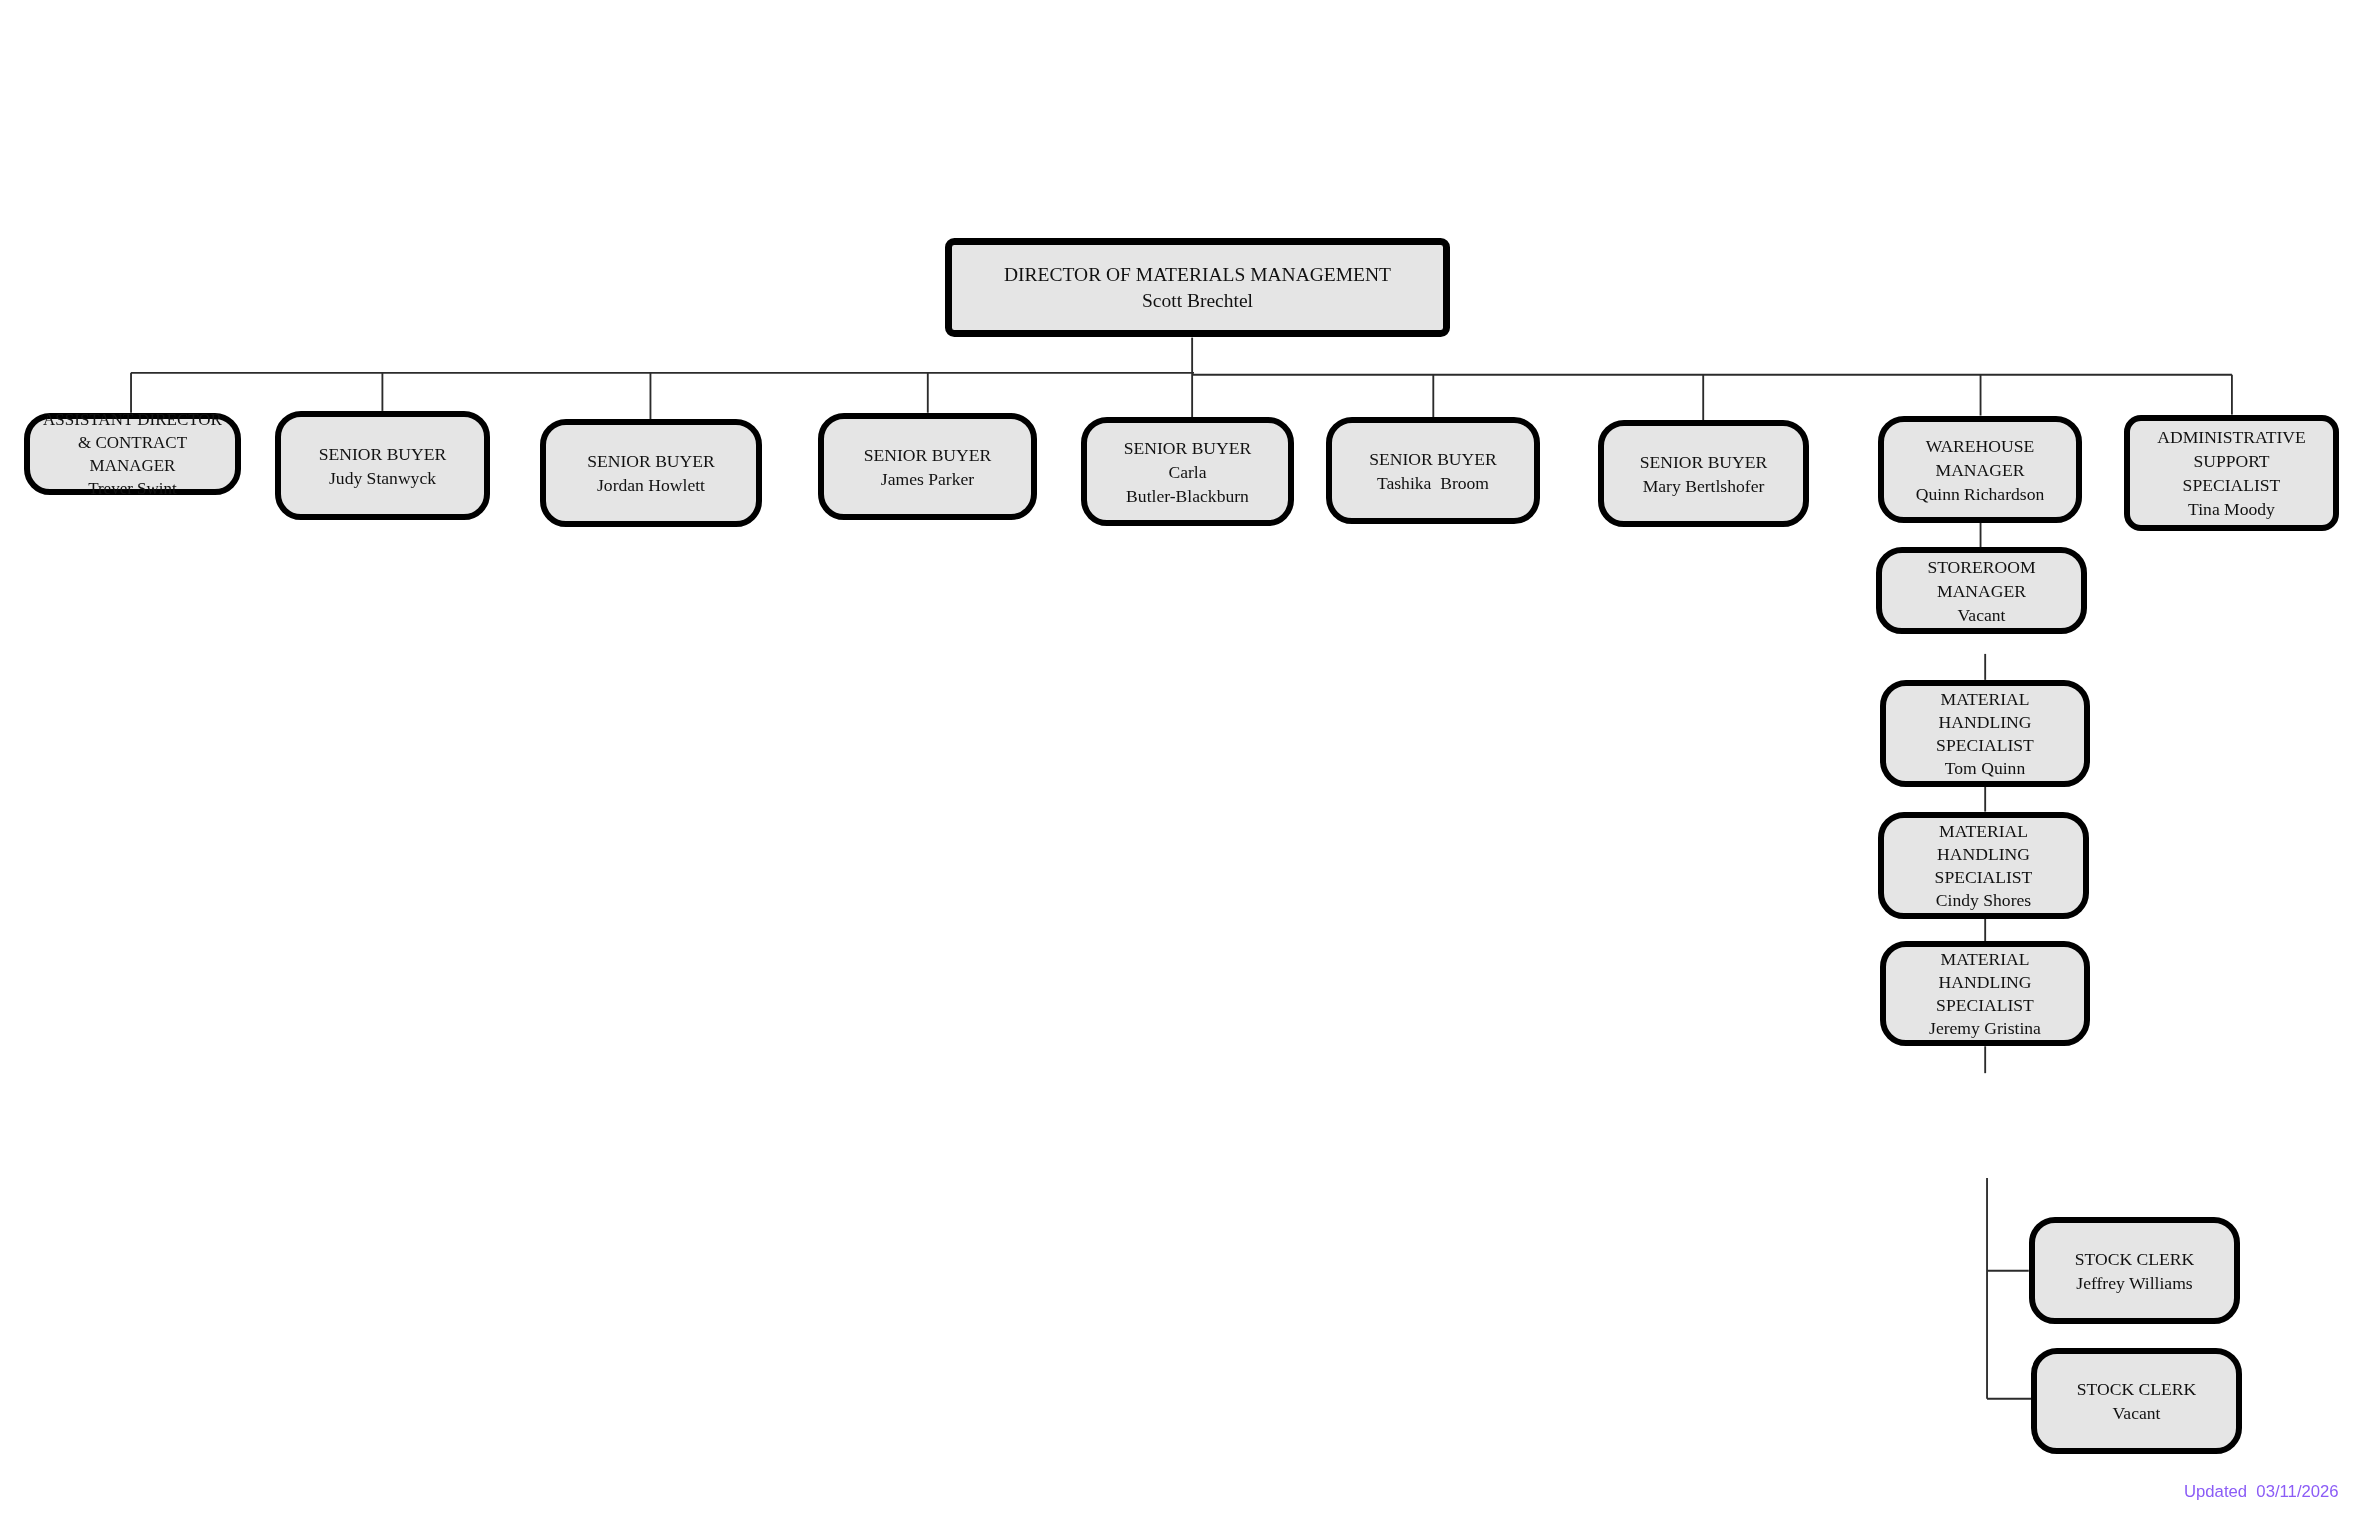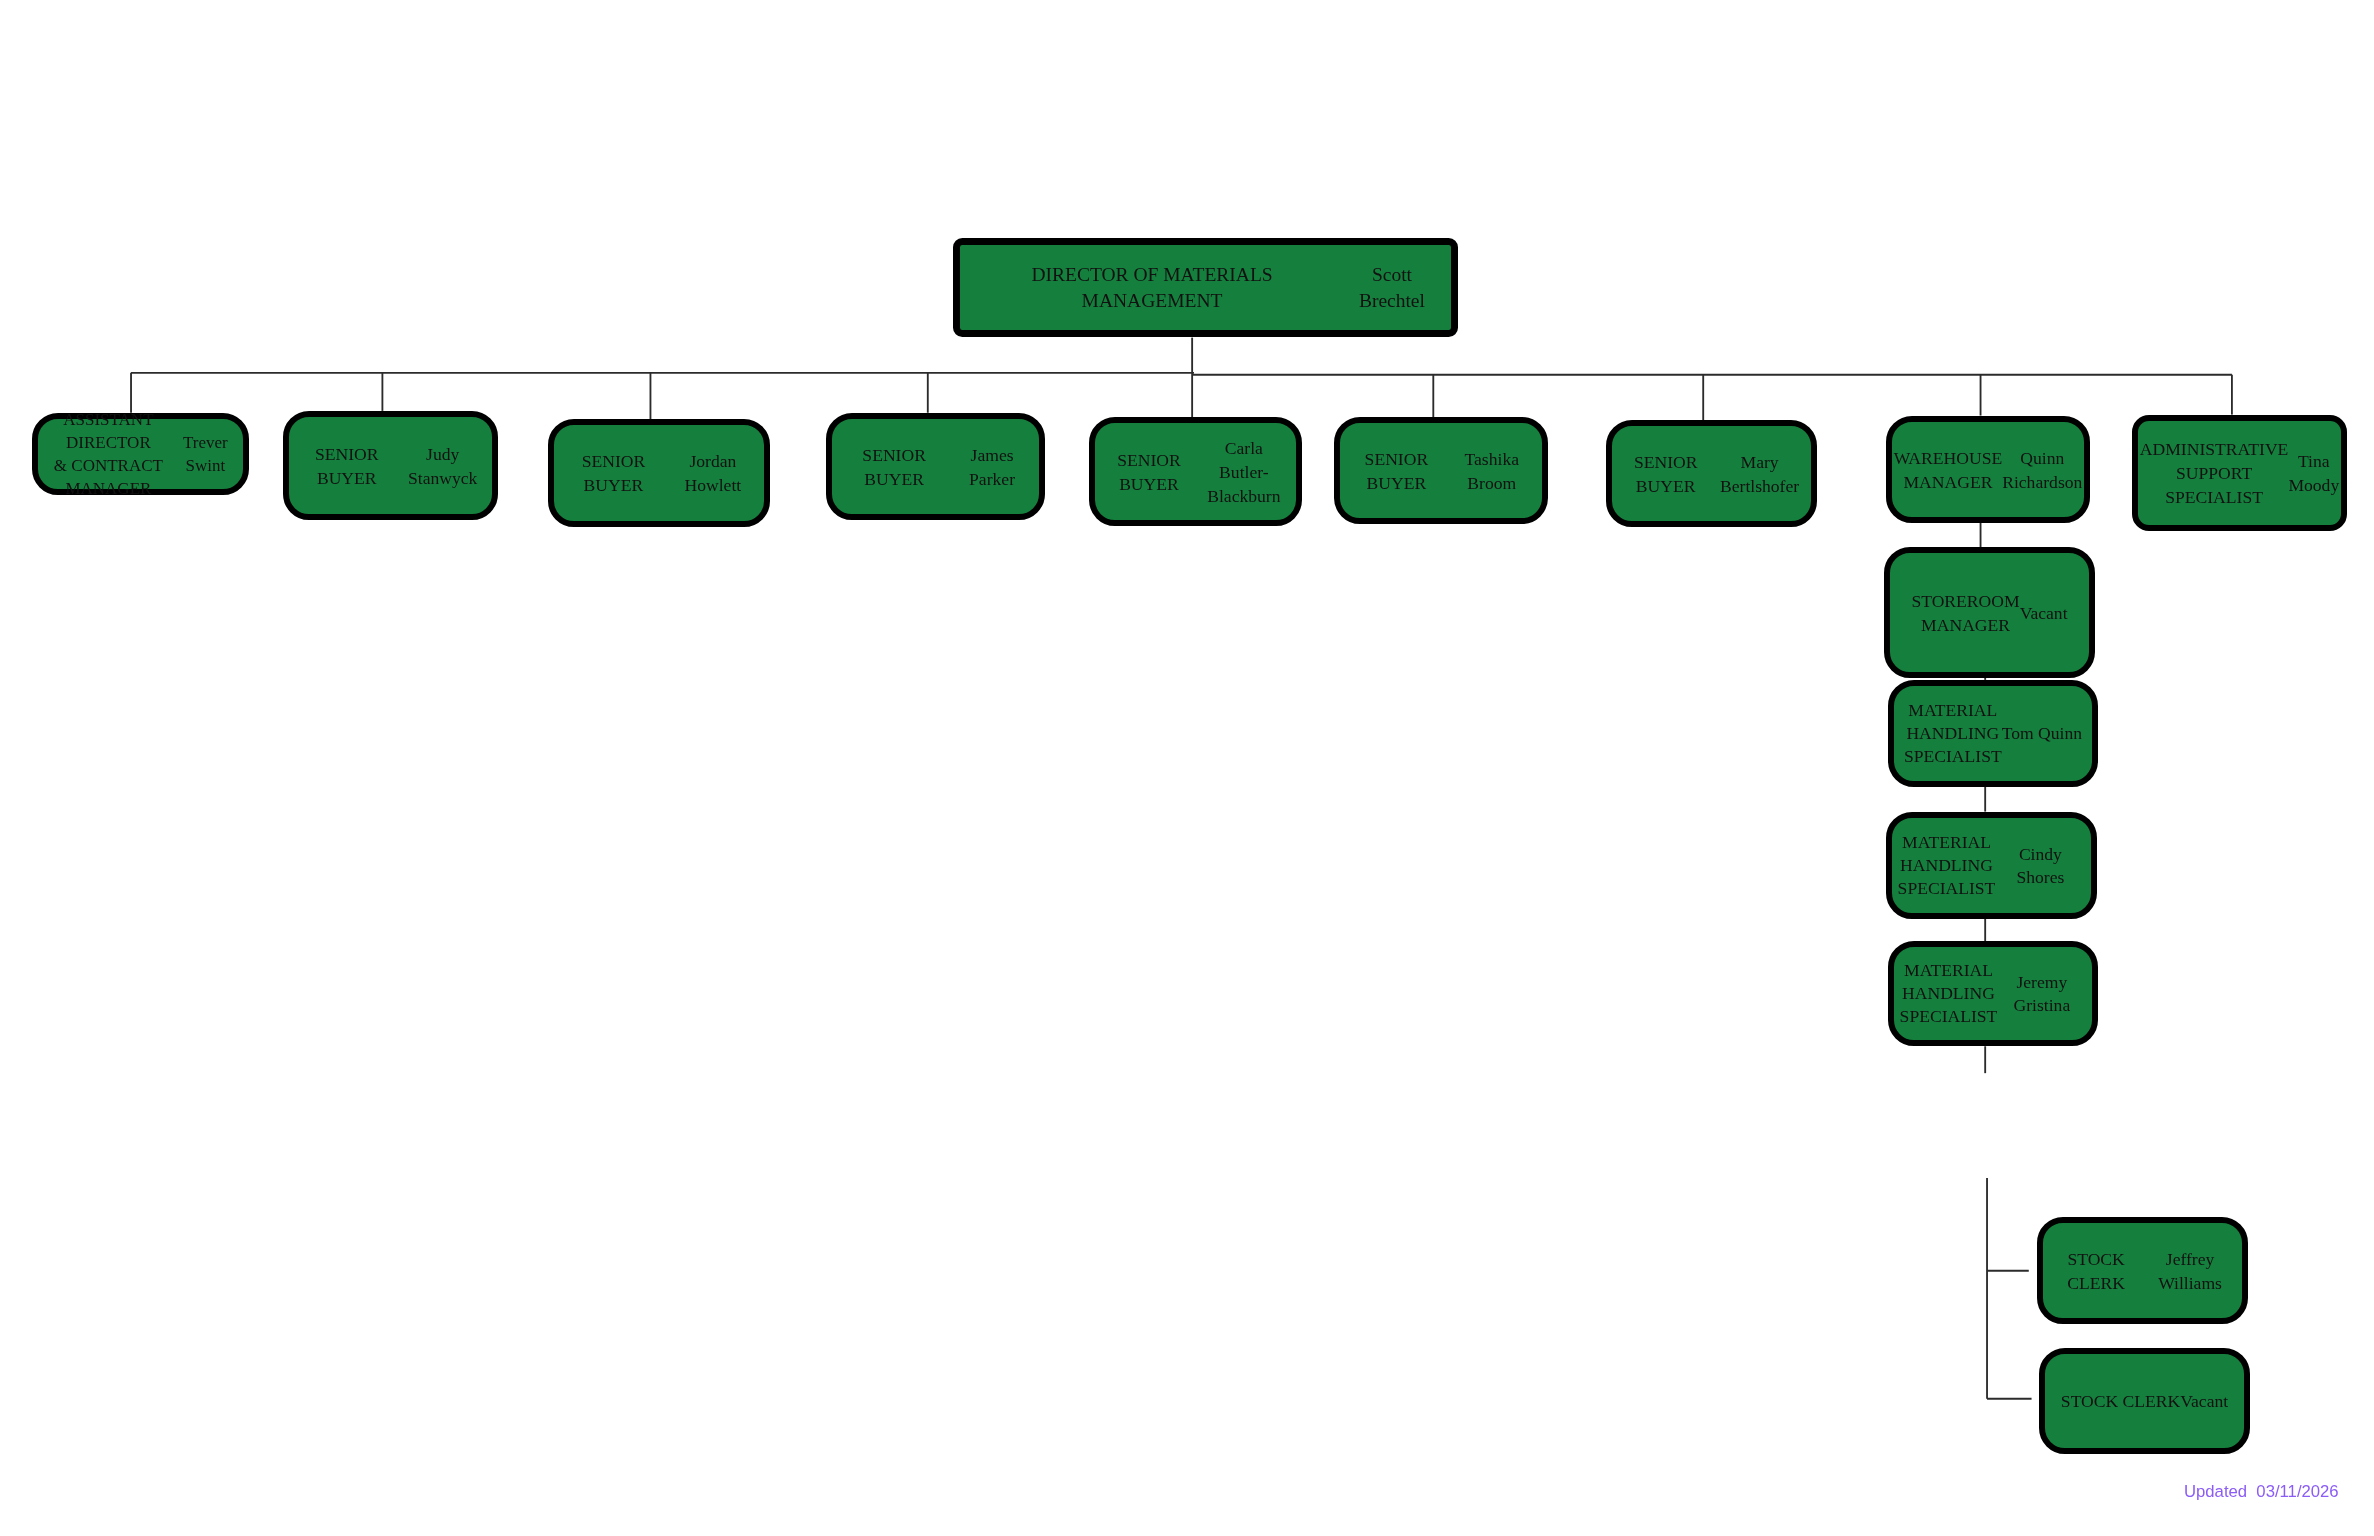--- a/index.html
+++ b/index.html
@@ -3,38 +3,38 @@
 <meta charset="utf-8">
 <style>
   html,body{margin:0;padding:0;background:#ffffff;}
   #page{position:relative;width:2375px;height:1536px;background:#ffffff;overflow:hidden;
         font-family:"Liberation Serif", serif;color:#111;}
 
   
   #connectors{position:absolute;left:0;top:0;width:2375px;height:1536px;}
 
   
-  .node{position:absolute;box-sizing:border-box;background:#15803d;border:6.5px solid #000;
-        border-radius:26px;display:flex;flex-direction:row;justify-content:center;
-        align-items:center;text-align:center;font-size:17.6px;line-height:24px;padding:1.9px 5.6px;margin-left:8px;}
+  .node{position:absolute;box-sizing:border-box;background:#e5e5e5;border:6.5px solid #000;
+        border-radius:26px;display:flex;flex-direction:column;justify-content:center;
+        align-items:center;text-align:center;font-size:17.6px;line-height:24px;padding:1.9px 5.6px;}
   .t{white-space:pre-line;font-weight:400;}
   .n{white-space:pre-wrap;font-weight:400;}
 
   .b-dir {left:945px;top:238px;width:505px;height:99px;border-width:7.4px;border-radius:9.3px;
           font-size:19.5px;line-height:26px;}
   .b-r1{left:24px;  top:413px;width:217px;height:82px;font-size:17px;line-height:23px;}
   .b-r2{left:275px; top:411px;width:215px;height:109px;}
   .b-r3{left:540px; top:419px;width:222px;height:108px;}
   .b-r4{left:818px; top:413px;width:219px;height:107px;}
   .b-r5{left:1081px;top:417px;width:213px;height:109px;}
   .b-r6{left:1326px;top:417px;width:214px;height:107px;}
   .b-r7{left:1598px;top:420px;width:211px;height:107px;}
   .b-r8{left:1878px;top:416px;width:204px;height:107px;}
   .b-r9{left:2124px;top:415px;width:215px;height:116px;line-height:24px;border-radius:17px;}
-  .b-c1{left:1876px;top:547px; width:211px;height:131px;}
+  .b-c1{left:1876px;top:547px; width:211px;height:87px;}
   .b-c2{left:1880px;top:680px; width:210px;height:107px;line-height:23px;}
   .b-c3{left:1878px;top:812px; width:211px;height:107px;line-height:23px;}
   .b-c4{left:1880px;top:941px;width:210px;height:105px;line-height:23px;}
   .b-c5{left:1878px;top:1073px;width:216px;height:105px;}
   .b-k1{left:2029px;top:1217px;width:211px;height:107px;}
   .b-k2{left:2031px;top:1348px;width:211px;height:106px;}
 
   
   #logo{position:absolute;left:60px;top:51px;width:575px;height:130px;}
   #logo .mark{position:absolute;left:14px;top:12px;}

